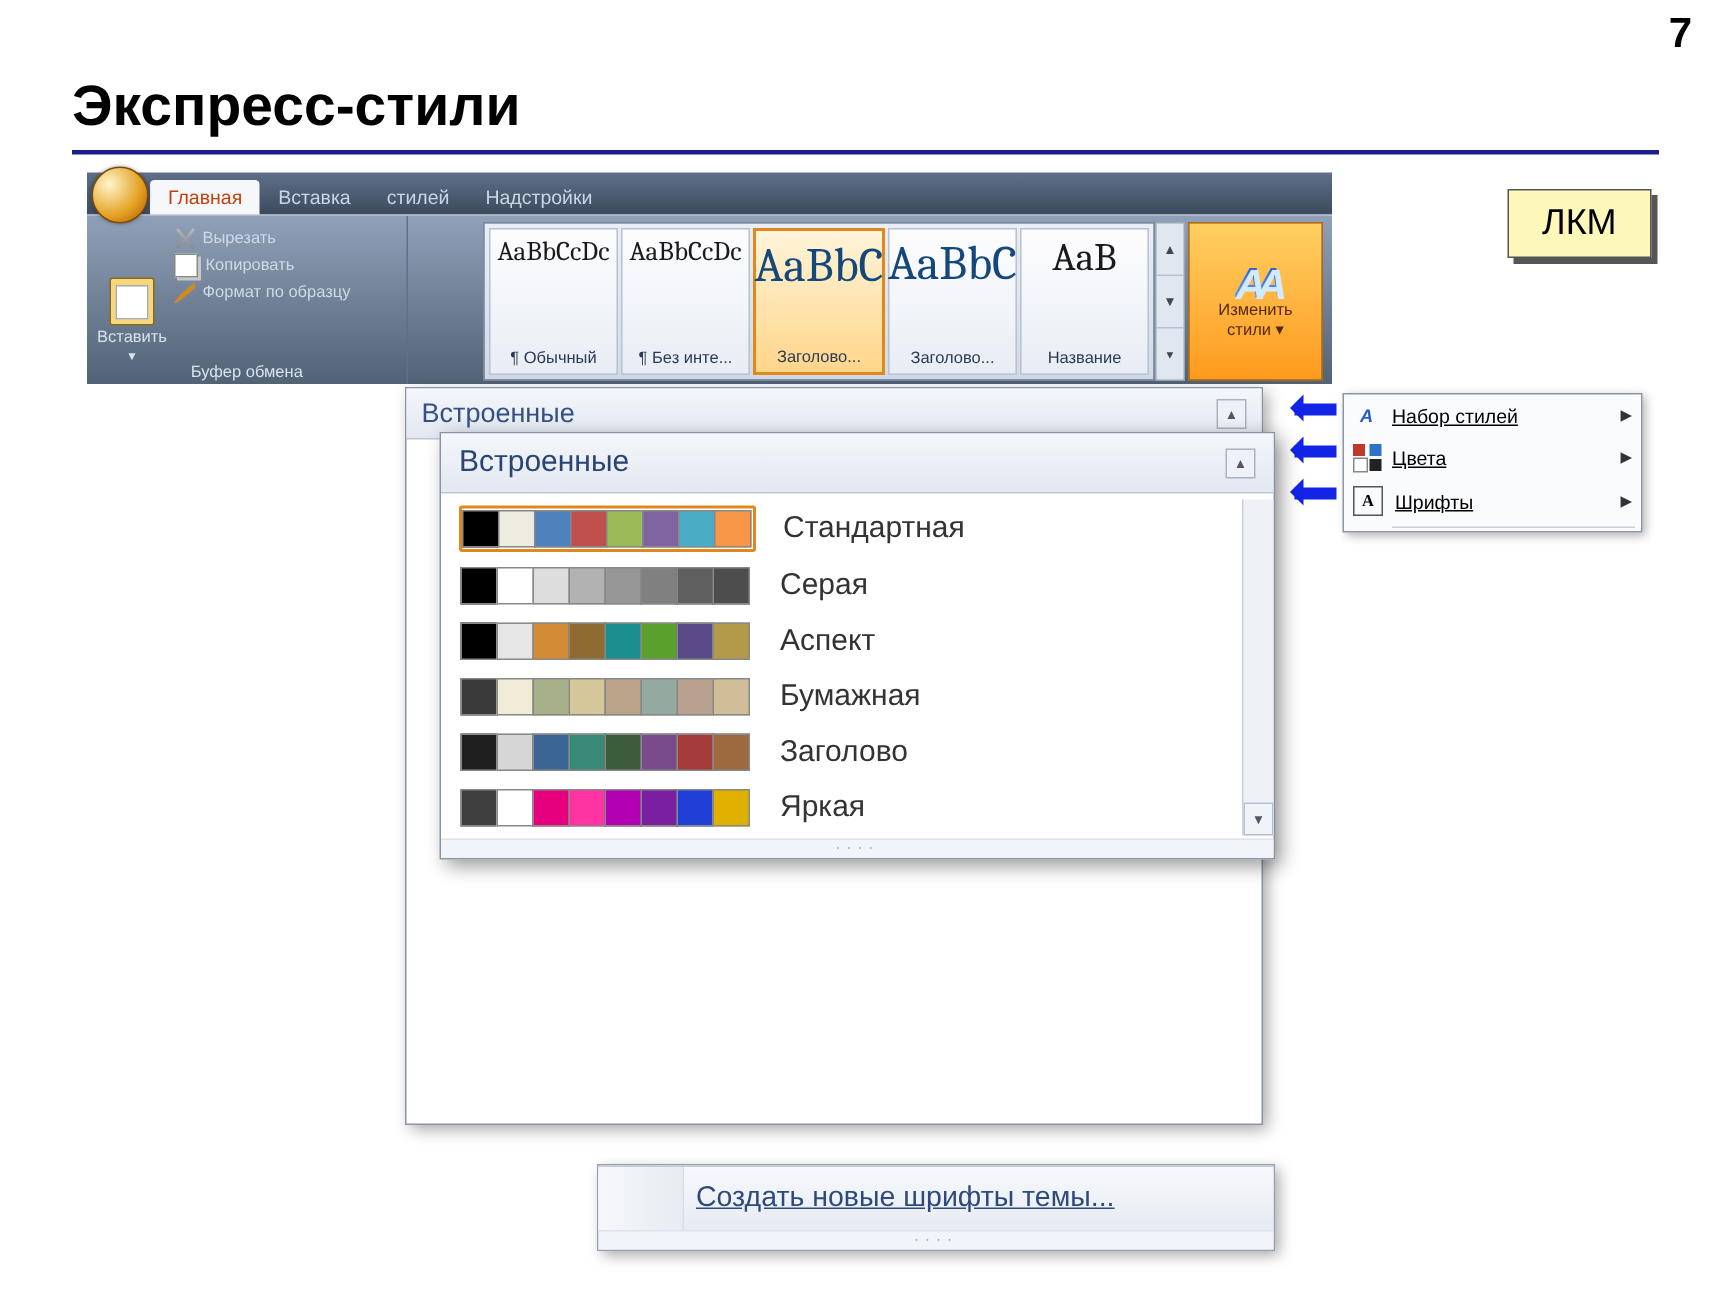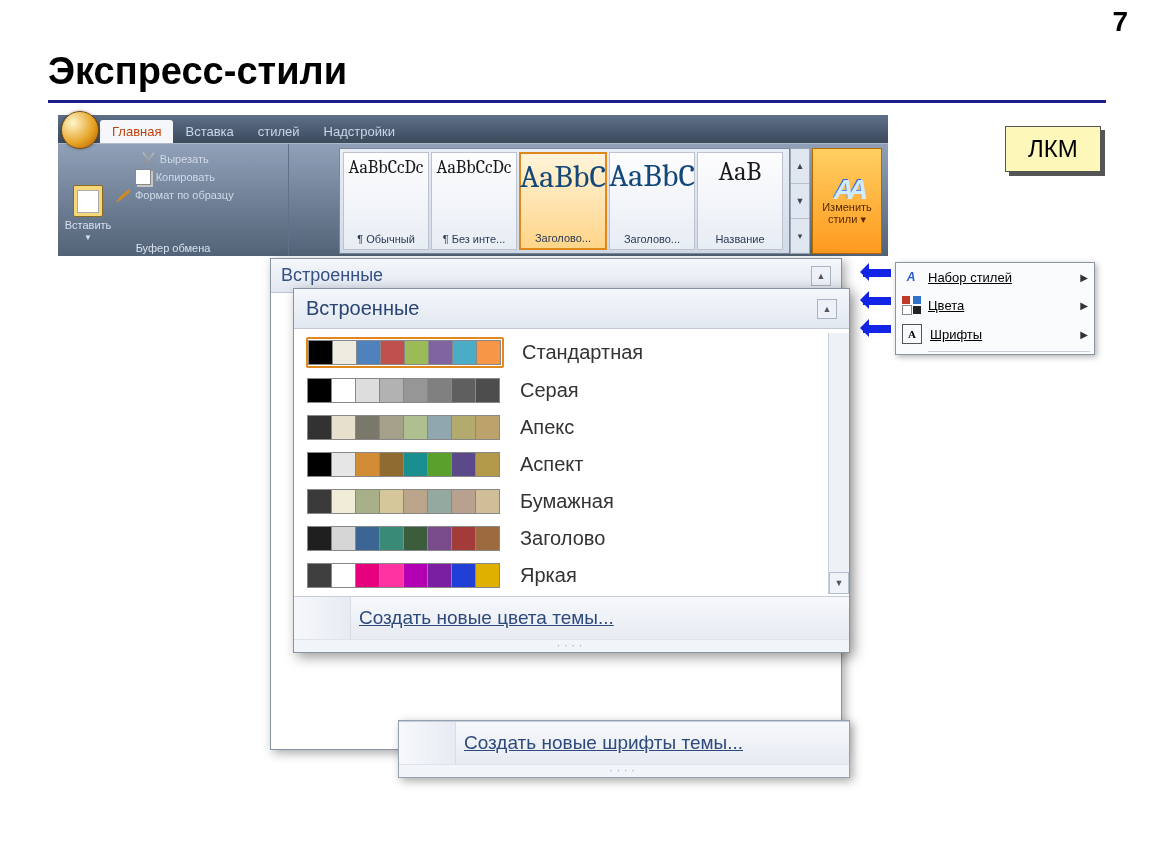--- a/index.html
+++ b/index.html
@@ -14,39 +14,39 @@
   .office-btn { position:absolute; left:3px; top:-4px; width:36px; height:36px; border-radius:50%; background:radial-gradient(circle at 30% 30%, #fff6cc, #e4a020 60%, #a6560a); border:1px solid #7a4b0a; box-shadow:0 0 3px rgba(0,0,0,.4); }
   .tab { padding:4px 12px; color:#c9d6e6; cursor:pointer; }
   .tab.active { background:#f5f7fa; color:#c2410c; border-radius:3px 3px 0 0; }
   .ribbon-body { height:112px; background:linear-gradient(#8fa0b8,#526377); display:flex; border-top:1px solid #aeb9c9; }
   .ribbon-group { display:flex; flex-direction:column; padding:4px 6px 0 6px; }
   .group-content { flex:1; display:flex; }
   .group-label { font-size:11px; color:#d8e1ee; text-align:center; padding-bottom:2px; }
   .paste-big { width:48px; display:flex; flex-direction:column; align-items:center; justify-content:flex-end; color:#d8e1ee; font-size:11px; padding-top:4px; gap:2px; }
   .clipboard-icn { width:28px; height:30px; background:#f6d77a; border:1px solid #8a6a20; position:relative; border-radius:2px; }
   .clipboard-icn::before{content:"";position:absolute;left:3px;top:4px;right:3px;bottom:3px;background:#fff;border:1px solid #aaa;}
-  .clip-stack { display:flex; flex-direction:column; gap:3px; padding:4px 0 0 4px; font-size:11px; color:#cfd9e8;align-items:center; }
+  .clip-stack { display:flex; flex-direction:column; gap:3px; padding:4px 0 0 4px; font-size:11px; color:#cfd9e8; }
   .clip-row { display:flex; align-items:center; gap:5px; cursor:pointer; }
   .gi { width:14px; height:14px; display:inline-block; }
   .scissors-icn { background:linear-gradient(#bbb,#888); clip-path:polygon(20% 0,55% 45%,90% 0,100% 10%,62% 55%,100% 100%,90% 100%,55% 62%,20% 100%,10% 90%,48% 55%,10% 10%); }
   .copy-icn { background:#fff; border:1px solid #888; box-shadow:2px 2px 0 #c7c7c7; }
   .brush-icn { background:linear-gradient(135deg,#f0c040 40%,#d08b20 41%); clip-path:polygon(0 100%,30% 60%,100% 0,100% 30%,40% 80%,10% 100%); }
 
   .styles-group { flex:1; align-items:stretch; }
   .styles-gallery { flex:1; display:flex; gap:2px; background:linear-gradient(#e9eef6,#d1dae8); border:1px solid #7b8699; padding:3px; align-items:stretch; }
   .style-card { width:80px; background:linear-gradient(#fdfdfe,#e8edf4); border:1px solid #bcc3cf; display:flex; flex-direction:column; align-items:center; justify-content:space-between; font-size:11px; color:#2a3a55; cursor:pointer; padding:4px 2px; }
   .style-card.sel { border:2px solid #e0881c; background:linear-gradient(#fff4da,#ffd589); }
   .style-sample { font-family:Cambria, Georgia, serif; font-size:18px; color:#1a1a1a; }
   .style-sample.big { font-size:32px; color:#15487a; }
   .style-sample.huge { font-size:26px; }
   .gallery-spin { width:18px; display:flex; flex-direction:column; background:#e1e7f0; border:1px solid #9ba6b7; }
   .spin-btn { flex:1; display:flex; align-items:center; justify-content:center; font-size:9px; color:#445; cursor:pointer; border-bottom:1px solid #b7c0cf; }
   .spin-btn:last-child{border-bottom:none;}
 
-  .change-styles { width:64px; background:linear-gradient(#ffcf62,#ff9a1e); border:1px solid #b56a00; margin-left:2px; display:flex; flex-direction:column; align-items:center; justify-content:center; font-size:11px; color:#562a00; padding:2px; cursor:pointer; }
+  .change-styles { width:64px; background:linear-gradient(#ffcf62,#ff9a1e); border:1px solid #b56a00; margin-left:2px; display:flex; flex-direction:column; align-items:center; justify-content:center; font-size:11px; color:#562a00; padding:12px; cursor:pointer; }
   .chg-icon { font-size:28px; font-weight:bold; font-style:italic; line-height:24px; background:linear-gradient(#2b5dd6,#6aa0ff); -webkit-background-clip:text; color:transparent; text-shadow:1px 1px 0 #d0eaff; letter-spacing:-6px; }
 
   
   .callout { position:absolute; left:1005px; top:126px; padding:8px 22px; background:#fdf8b9; border:1px solid #555; font-size:24px; box-shadow:4px 4px 0 #555; }
 
   
   .cs-menu { position:absolute; left:895px; top:262px; width:198px; background:#fafbfd; border:1px solid #8b95a4; box-shadow:2px 2px 6px rgba(0,0,0,.3); font-size:13px; }
   .cs-item { display:flex; align-items:center; padding:5px 6px; cursor:pointer; gap:8px; border-bottom:0; position:relative; }
   .cs-item .arrow { margin-left:auto; font-size:10px; color:#333; }
   .cs-item u { }
@@ -79,21 +79,21 @@
   .sw { width:23px; height:23px; border:1px solid #888; margin-left:-1px; }
   .cp-scroll { width:20px; display:flex; flex-direction:column; background:#eef1f6; border-left:1px solid #cbd2dd; }
   .cp-scroll .sbtn { height:20px; border:1px solid #b6bfcd; background:#f0f3f8; font-size:9px; display:flex; align-items:center; justify-content:center; cursor:pointer; color:#556;}
   .cp-scroll .track { flex:1; }
   .cp-foot { border-top:1px solid #c6cdd8; background:linear-gradient(#f6f8fb,#e7ebf2); display:flex; }
   .cp-foot .spacer { width:56px; background:linear-gradient(90deg,#f6f8fb,#e7ebf2); border-right:1px solid #d7dce5;}
   .cp-foot .lbl { flex:1; padding:10px 8px; font-size:19px; color:#2e4a7c; cursor:pointer; }
   .cp-grip { height:12px; text-align:center; font-size:10px; color:#9aa3b2; letter-spacing:4px; background:#f1f4f8; border-top:1px solid #dfe4ec;}
 
   
-  .fonts-foot { position:absolute; left:398px; top:720px; width:450px; background:#fff; border:1px solid #95a0b0; box-shadow:3px 3px 9px rgba(0,0,0,.35); }
+  .fonts-foot { position:absolute; left:398px; top:776px; width:450px; background:#fff; border:1px solid #95a0b0; box-shadow:3px 3px 9px rgba(0,0,0,.35); }
 </style>
 </head>
 <body>
 
 <div class="stage">
   <div class="page-number">7</div>
   <div class="slide-title">Экспресс-стили</div>
   <div class="hr"></div>
 
   <div class="ribbon-area">
@@ -236,33 +236,20 @@
               <div class="sw" style="background: rgb(178, 178, 178);"></div>
               <div class="sw" style="background: rgb(150, 150, 150);"></div>
               <div class="sw" style="background: rgb(128, 128, 128);"></div>
               <div class="sw" style="background: rgb(95, 95, 95);"></div>
               <div class="sw" style="background: rgb(77, 77, 77);"></div>
             </div>
             <span>Серая</span>
           </div>
           <div class="scheme-row">
             <div class="swatches">
-              <div class="sw" style="background: rgb(50, 50, 50);"></div>
-              <div class="sw" style="background: rgb(230, 224, 204);"></div>
-              <div class="sw" style="background: rgb(121, 120, 107);"></div>
-              <div class="sw" style="background: rgb(165, 160, 138);"></div>
-              <div class="sw" style="background: rgb(174, 192, 143);"></div>
-              <div class="sw" style="background: rgb(144, 167, 176);"></div>
-              <div class="sw" style="background: rgb(179, 171, 110);"></div>
-              <div class="sw" style="background: rgb(188, 162, 107);"></div>
-            </div>
-            <span>Апекс</span>
-          </div>
-          <div class="scheme-row">
-            <div class="swatches">
               <div class="sw" style="background: rgb(0, 0, 0);"></div>
               <div class="sw" style="background: rgb(230, 230, 230);"></div>
               <div class="sw" style="background: rgb(211, 140, 54);"></div>
               <div class="sw" style="background: rgb(143, 107, 50);"></div>
               <div class="sw" style="background: rgb(26, 143, 143);"></div>
               <div class="sw" style="background: rgb(90, 160, 44);"></div>
               <div class="sw" style="background: rgb(91, 74, 138);"></div>
               <div class="sw" style="background: rgb(179, 154, 74);"></div>
             </div>
             <span>Аспект</span>
@@ -305,26 +292,20 @@
               <div class="sw" style="background: rgb(224, 176, 0);"></div>
             </div>
             <span>Яркая</span>
           </div>
         </div>
       <div class="cp-scroll">
         <div class="track"></div>
         <div class="sbtn">▼</div>
       </div>
     </div>
-    <div class="cp-foot">
-      <div class="spacer"></div>
-      <div class="lbl">
-        <u>Создать новые цвета темы...</u>
-      </div>
-    </div>
     <div class="cp-grip">····</div>
   </div>
 
   <div class="fonts-foot">
     <div class="cp-foot">
       <div class="spacer"></div>
       <div class="lbl">
         <u>Создать новые шрифты темы...</u>
       </div>
     </div>

